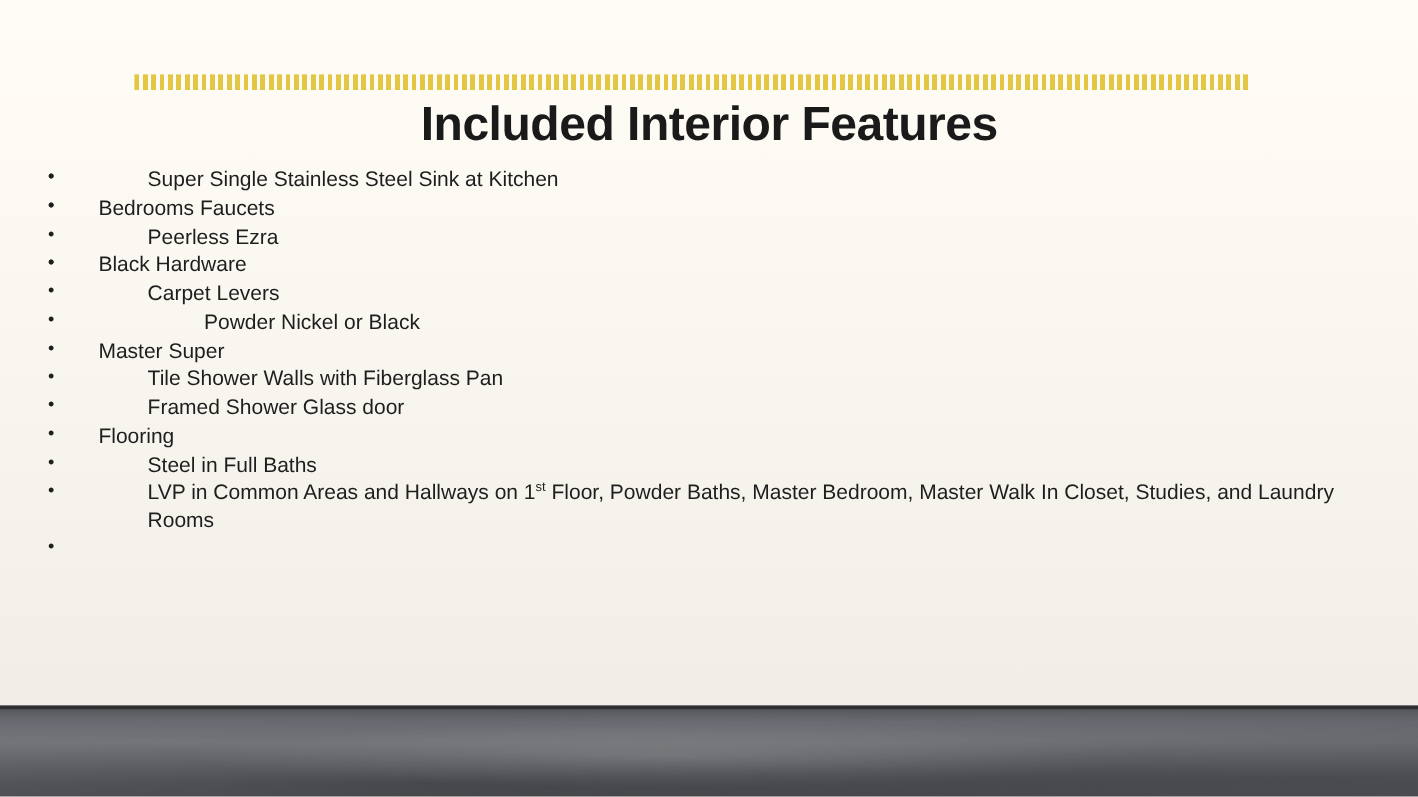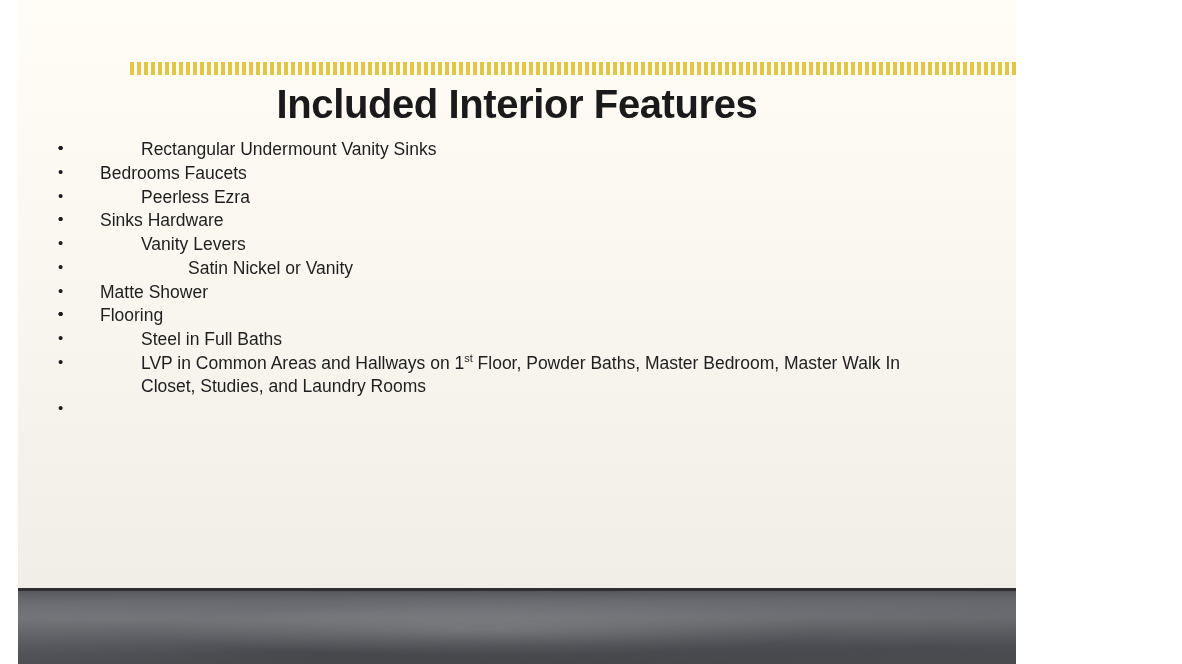--- a/index.html
+++ b/index.html
@@ -5,25 +5,24 @@
   html, body {
     margin: 0;
     padding: 0;
     background: #ffffff;
   }
   body {
     font-family: "Liberation Sans", sans-serif;
   }
   .slide {
     position: relative;
-    width: 998px;
+    width: 1182px;
     height: 664px;
     overflow: hidden;
     background: linear-gradient(135deg, #fdf9f0 0%, #faf6ee 35%, #f4f1ea 70%, #efece6 100%);
-    margin-left: 18px;
   }
   
   .slide-bg-overlay {
     position: absolute;
     left: 0; top: 0; right: 0; bottom: 0;
     background: linear-gradient(to bottom, rgba(255,253,246,1) 0%, rgba(250,247,240,1) 40%, rgba(241,238,231,1) 88%, rgba(236,233,226,1) 100%);
   }
   
   .stone-strip {
     position: absolute;
@@ -139,67 +138,69 @@
 
   <div class="content">
     <ul class="lvl">
 
       <li class="item l1">
         <span class="bullet">•</span>
       </li>
 
       <li class="item l2">
         <span class="bullet">•</span>
-      </li>
-
-      <li class="item l2">
-        <span class="bullet">•</span>
-        <span>Rectangular Undermount Vanity Sinks</span>
+        <span>Super Single Stainless Steel Sink at Kitchen</span>
+      </li>
+
+      <li class="item l2">
+        <span class="bullet">•</span>
       </li>
 
       <li class="item l1">
         <span class="bullet">•</span>
         <span>Bedrooms Faucets</span>
       </li>
 
       <li class="item l2">
         <span class="bullet">•</span>
         <span>Peerless Ezra</span>
       </li>
 
       <li class="item l3">
         <span class="bullet">•</span>
       </li>
 
       <li class="item l1">
         <span class="bullet">•</span>
-        <span>Sinks Hardware</span>
-      </li>
-
-      <li class="item l2">
-        <span class="bullet">•</span>
-        <span>Vanity Levers</span>
+        <span>Black Hardware</span>
+      </li>
+
+      <li class="item l2">
+        <span class="bullet">•</span>
+        <span>Carpet Levers</span>
       </li>
 
       <li class="item l3">
         <span class="bullet">•</span>
-        <span>Satin Nickel or Vanity</span>
-      </li>
-
-      <li class="item l1">
-        <span class="bullet">•</span>
-        <span>Matte Shower</span>
-      </li>
-
-      <li class="item l2">
-        <span class="bullet">•</span>
-      </li>
-
-      <li class="item l2">
-        <span class="bullet">•</span>
+        <span>Powder Nickel or Black</span>
+      </li>
+
+      <li class="item l1">
+        <span class="bullet">•</span>
+        <span>Master Super</span>
+      </li>
+
+      <li class="item l2">
+        <span class="bullet">•</span>
+        <span>Tile Shower Walls with Fiberglass Pan</span>
+      </li>
+
+      <li class="item l2">
+        <span class="bullet">•</span>
+        <span>Framed Shower Glass door</span>
       </li>
 
       <li class="item l1">
         <span class="bullet">•</span>
         <span>Flooring</span>
       </li>
 
       <li class="item l2">
         <span class="bullet">•</span>
         <span>Steel in Full Baths</span>

